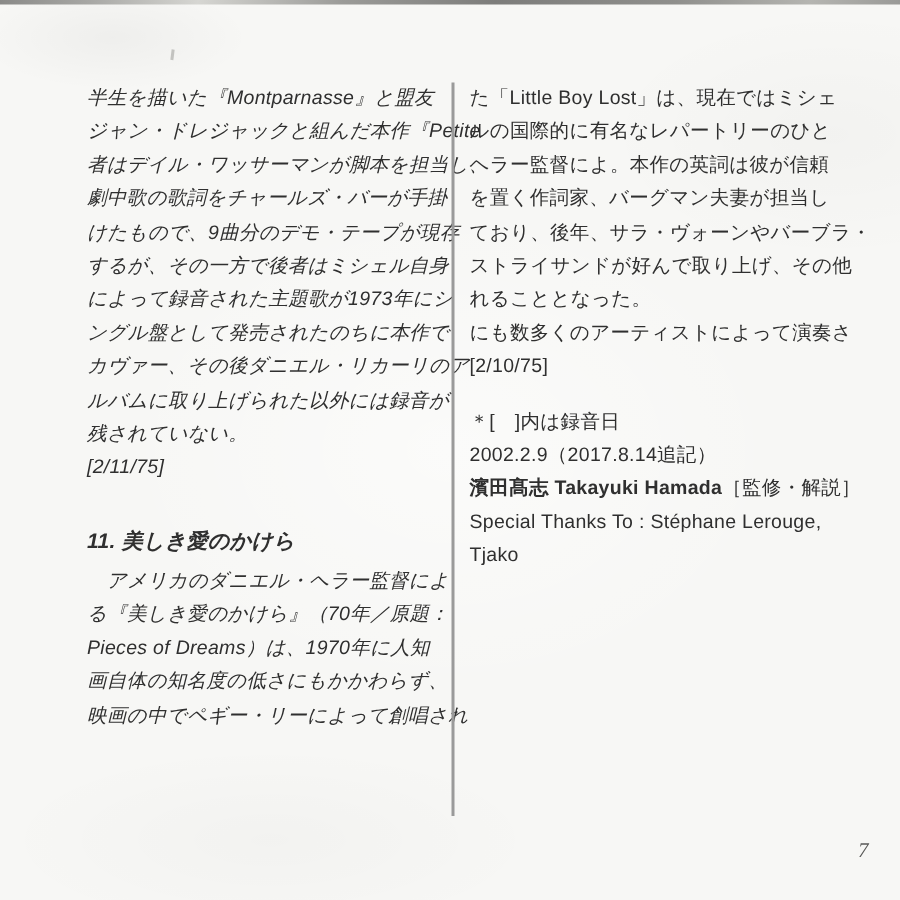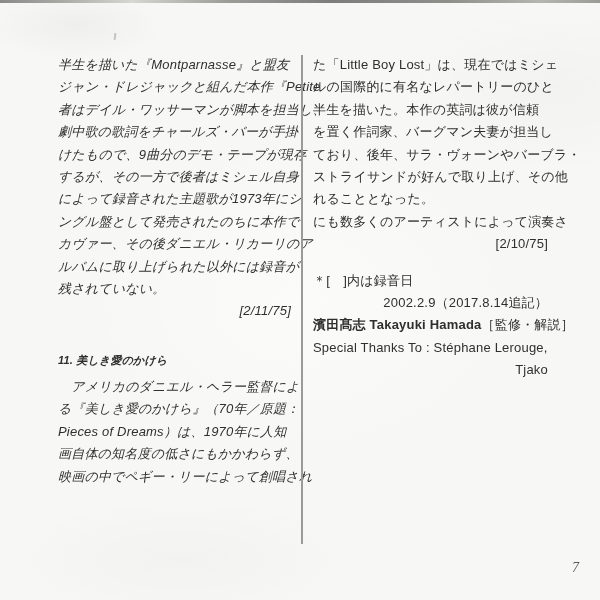--- a/index.html
+++ b/index.html
@@ -40,24 +40,24 @@
   .col-left  { left: 58px;  width: 233px; font-style: italic; }
   .col-right { left: 313px; width: 235px; }
 
   .line {
     margin: 0; padding: 0;
     height: 22.4px; line-height: 22.4px;
     font-size: 13px;
     white-space: nowrap;
     letter-spacing: 0.2px;
   }
-  .date { text-align: right; }
+  .date { text-align: left; }
   .heading {
     font-weight: bold;
-    font-size: 11px;
+    font-size: 14px;
     margin-top: 26px;
   }
   .para2 { margin-top: 5px; }
   .footnote { margin-top: 14px; }
   .credits { }
   .bold { font-weight: bold; }
 
   .divider {
     position: absolute;
     left: 301px; top: 55px;
@@ -103,21 +103,21 @@
       <p class="line">画自体の知名度の低さにもかかわらず、</p>
       <p class="line">映画の中でペギー・リーによって創唱され</p>
     </div>
   </div>
 
   <div class="divider"></div>
 
   <div class="col col-right">
     <p class="line">た「Little Boy Lost」は、現在ではミシェ</p>
     <p class="line">ルの国際的に有名なレパートリーのひと</p>
-    <p class="line">半生を描いた。本作の英詞は彼が信頼</p>
+    <p class="line">ヘラー監督によ。本作の英詞は彼が信頼</p>
     <p class="line">を置く作詞家、バーグマン夫妻が担当し</p>
     <p class="line">ており、後年、サラ・ヴォーンやバーブラ・</p>
     <p class="line">ストライサンドが好んで取り上げ、その他</p>
     <p class="line">れることとなった。</p>
     <p class="line">にも数多くのアーティストによって演奏さ</p>
     <p class="line date">[2/10/75]</p>
     <p class="line footnote">＊[　]内は録音日</p>
     <div class="credits">
       <p class="line date">2002.2.9（2017.8.14追記）</p>
       <p class="line"><span class="bold">濱田髙志 Takayuki Hamada</span><span>［監修・解説］</span></p>

